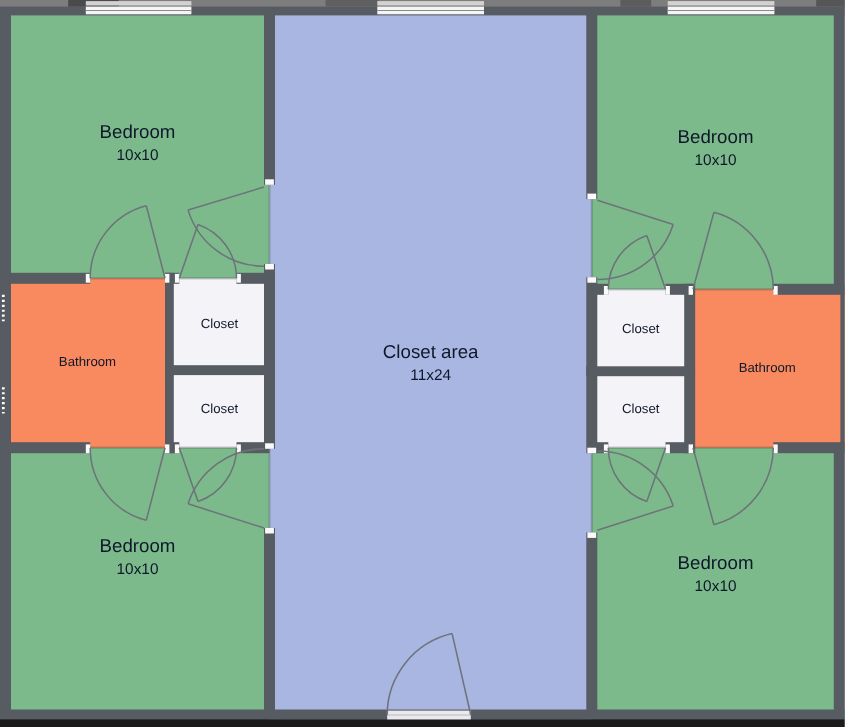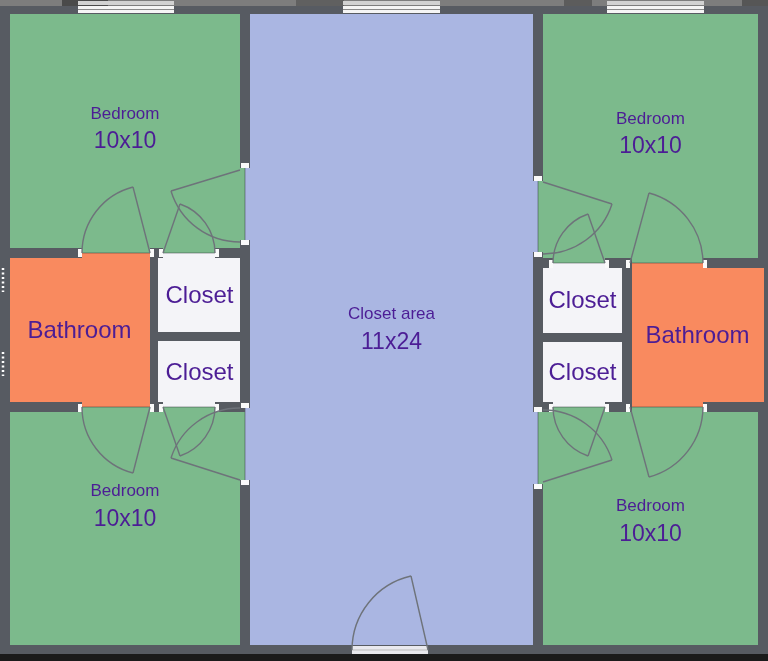--- a/index.html
+++ b/index.html
@@ -3,27 +3,27 @@
 <meta charset="utf-8">
 <style>
   html,body{margin:0;padding:0;background:#fff;}
   .plan{
     position:relative;width:768px;height:661px;overflow:hidden;
     background:#575b62;
     font-family:"Liberation Sans",sans-serif;
   }
   .room{
     position:absolute;display:flex;align-items:center;justify-content:center;
-    text-align:center;color:#4c1d95;
+    text-align:center;color:#0f172a;
     box-shadow:inset 0 0 0 1px rgba(35,40,45,.22);
   }
   .lbl{line-height:1.32;}
   .rname{font-size:17px;}
-  .rdims{font-size:23px;}
-  .bath .rname,.closet .rname{font-size:24px;}
+  .rdims{font-size:14px;}
+  .bath .rname,.closet .rname{font-size:12px;}
   .overlay{position:absolute;left:0;top:0;pointer-events:none;}
 </style>
 </head>
 <body>
 
 <div class="plan">
 
   <div class="room" style="left: 5px; top: 5px; width: 240px; height: 248px; background-color: rgb(124, 186, 140);">
     <div class="lbl">
       <div class="rname">Bedroom</div>

